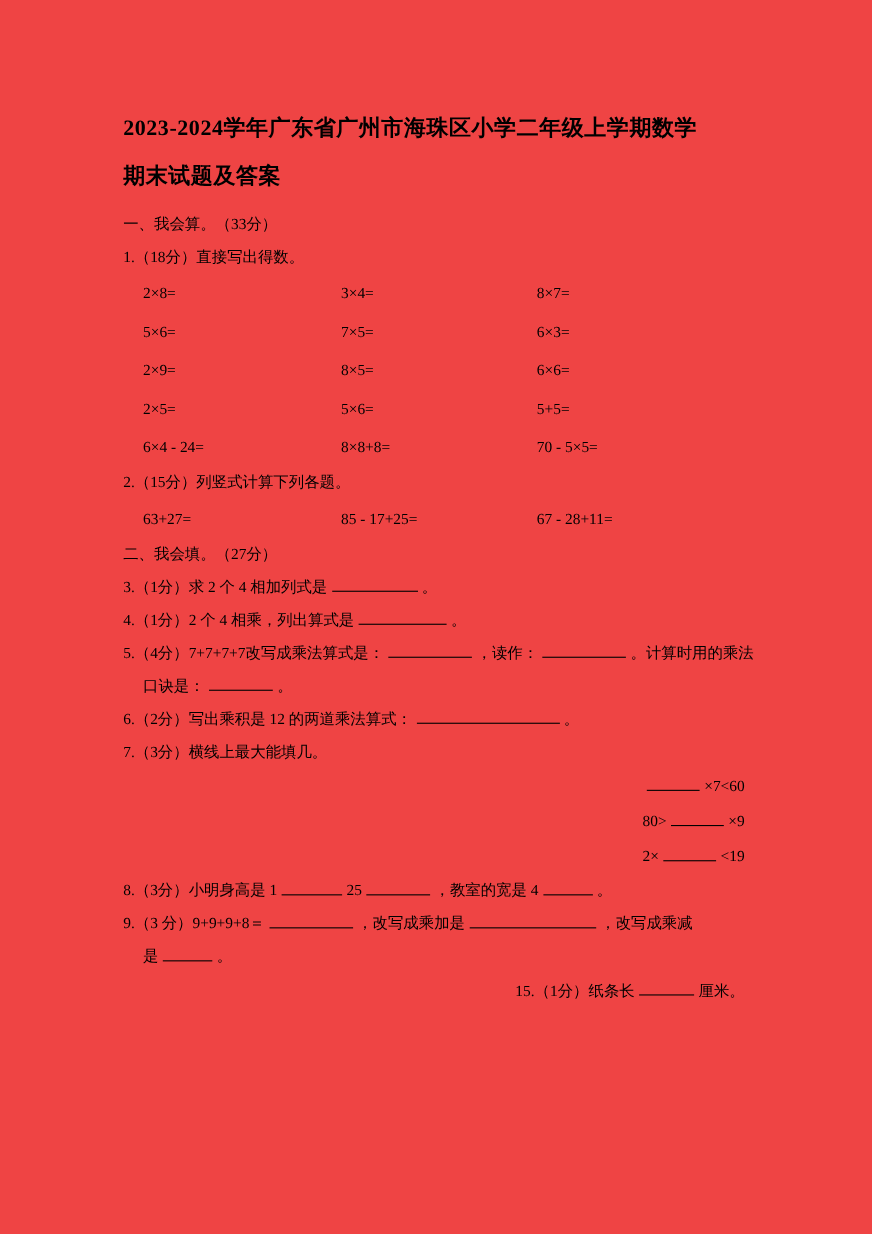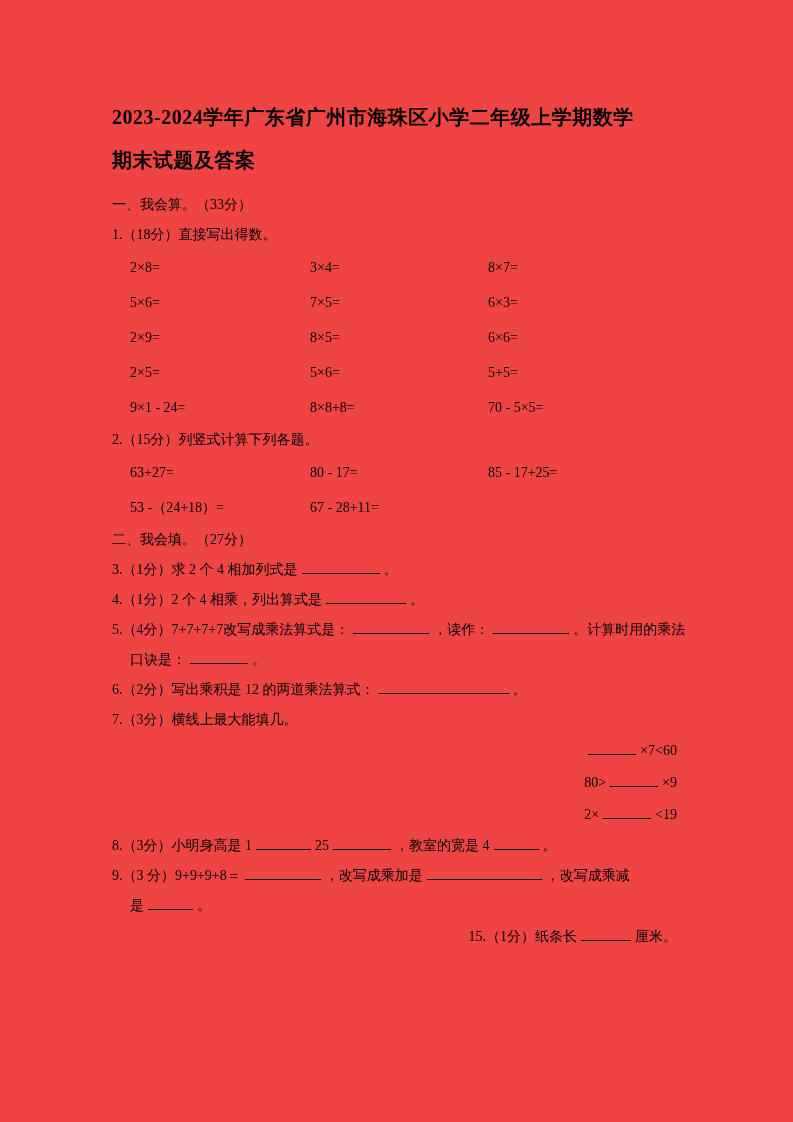--- a/index.html
+++ b/index.html
@@ -70,32 +70,30 @@
     <span class="cell">8×7=</span>
     <span class="cell">5×6=</span>
     <span class="cell">7×5=</span>
     <span class="cell">6×3=</span>
     <span class="cell">2×9=</span>
     <span class="cell">8×5=</span>
     <span class="cell">6×6=</span>
     <span class="cell">2×5=</span>
     <span class="cell">5×6=</span>
     <span class="cell">5+5=</span>
-    <span class="cell">9×1 - 24=</span>
+    <span class="cell">6×4 - 24=</span>
     <span class="cell">8×8+8=</span>
     <span class="cell">70 - 5×5=</span>
   </div>
 
   <p class="line">2.（15分）列竖式计算下列各题。</p>
 
   <div class="calc-grid">
     <span class="cell">63+27=</span>
-    <span class="cell">80 - 17=</span>
     <span class="cell">85 - 17+25=</span>
-    <span class="cell">53 -（24+18）=</span>
     <span class="cell">67 - 28+11=</span>
   </div>
 
   <p class="line section-heading">二、我会填。（27分）</p>
 
   <p class="line"><span>3.（1分）求 2 个 4 相加列式是</span><span class="blank" style="width:78px"></span><span>。</span></p>
 
   <p class="line"><span>4.（1分）2 个 4 相乘，列出算式是</span><span class="blank" style="width:80px"></span><span>。</span></p>
 
   <p class="line"><span>5.（4分）7+7+7+7改写成乘法算式是：</span><span class="blank" style="width:76px"></span><span>，读作：</span><span class="blank" style="width:76px"></span><span>。计算时用的乘法</span></p>

